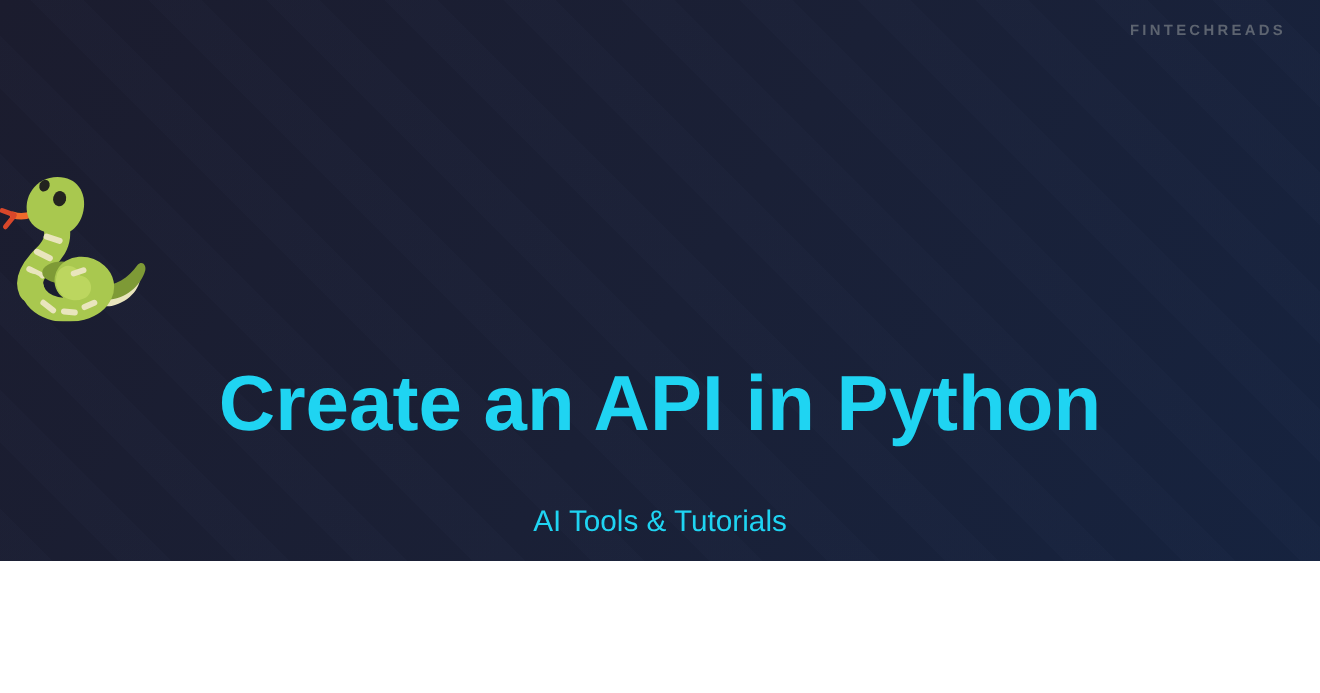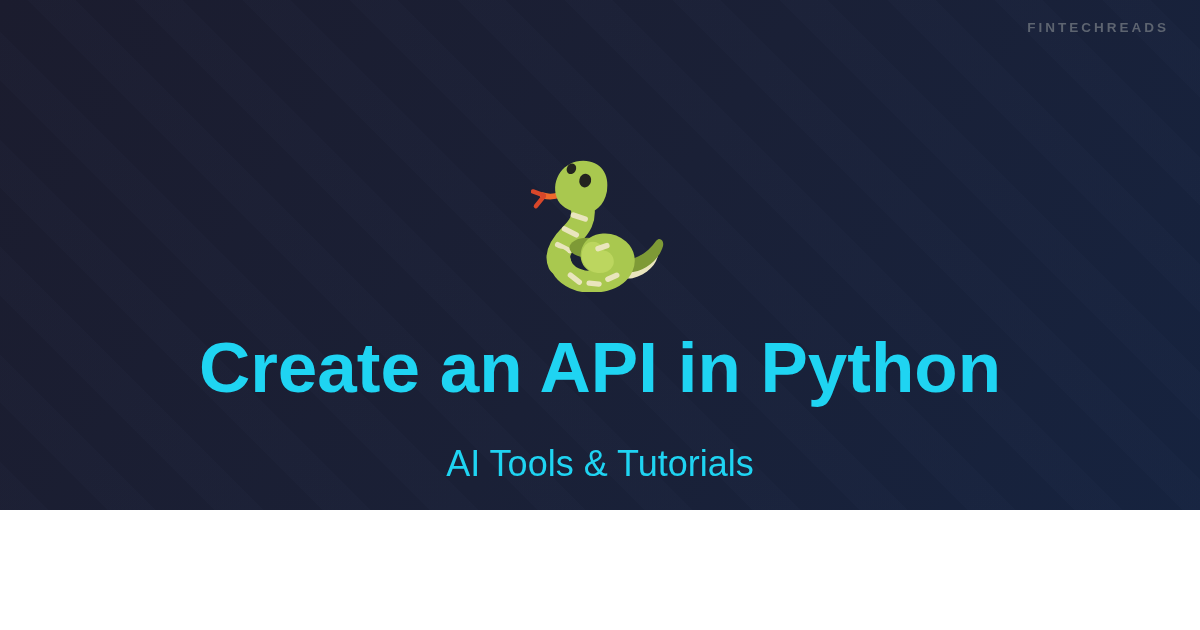--- a/index.html
+++ b/index.html
@@ -28,21 +28,20 @@
     font-size: 13.5px;
     font-weight: 700;
     letter-spacing: 3px;
     color: var(--brand-text);
     text-transform: uppercase;
   }
 
   .content {
     display: flex;
     flex-direction: column;
-    align-items: center;
     width: 100%;
     height: 100%;
   }
 
   .snake-wrap {
     margin-top: 150px;
     width: 138px;
     height: 142px;
     flex: 0 0 auto;
   }
@@ -52,22 +51,22 @@
     font-size: 71px;
     font-weight: 700;
     line-height: 1;
     letter-spacing: 0px;
     color: var(--accent);
     text-align: center;
     white-space: nowrap;
   }
 
   .subtitle {
-    margin-top: 40px;
-    font-size: 36px;
+    margin-top: 56px;
+    font-size: 27px;
     font-weight: 400;
     color: var(--accent);
     text-align: center;
     white-space: nowrap;
   }
 
   
   .s-green  { fill: var(--snake-green); }
   .st-green { stroke: var(--snake-green); }
   .st-light { stroke: var(--snake-green-light); }

